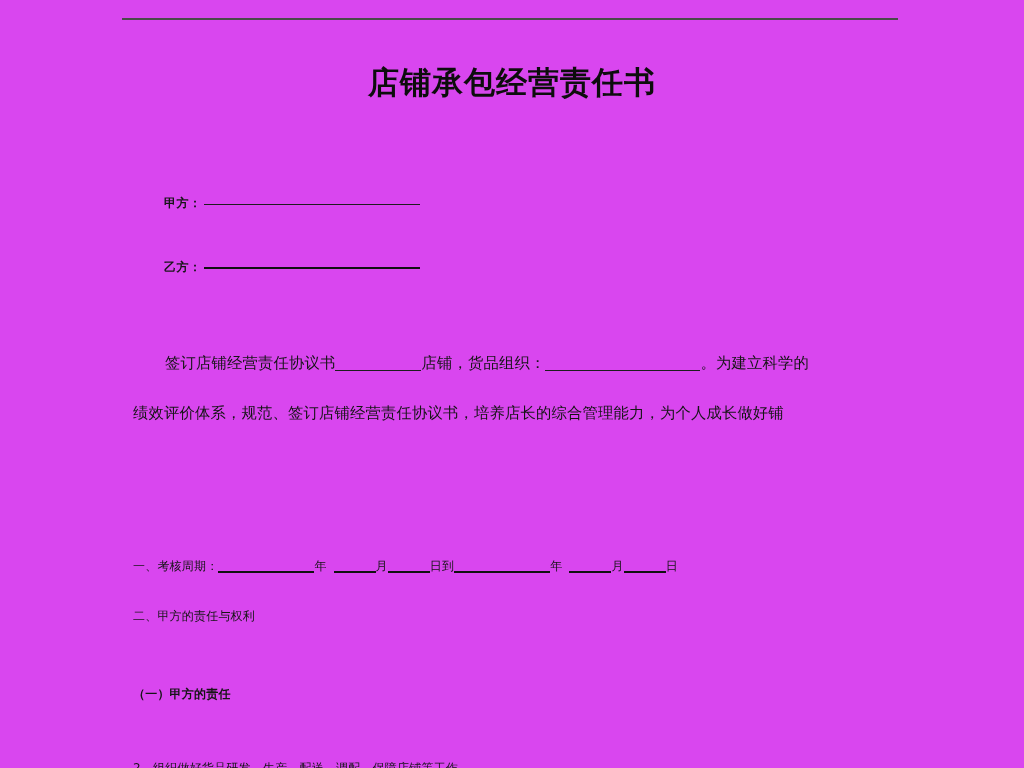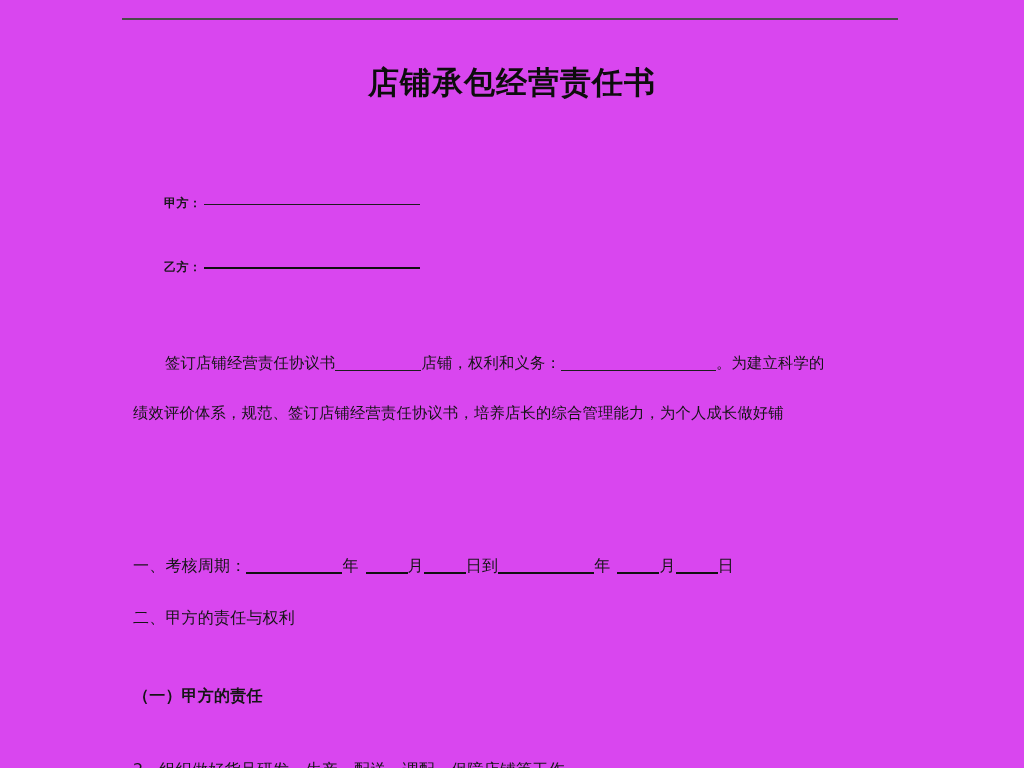--- a/index.html
+++ b/index.html
@@ -106,21 +106,21 @@
     vertical-align: -3px;
     height: 15px;
   }
   .blank-shop { width: 86px; }
   .blank-addr { width: 155px; }
 
   
   .section {
     position: absolute;
     left: 133px;
-    font-size: 16px;
+    font-size: 12px;
     letter-spacing: 0.2px;
     white-space: nowrap;
     color: #151515;
   }
   .sec-period { top: 556px; }
   .sec-two    { top: 608px; }
   .sec-sub    { top: 659px; font-weight: 700; margin-top: 27px; }
   .sec-item1  { top: 710px; }
   .sec-item2  { top: 760px; }
 
@@ -158,21 +158,21 @@
 
     <div class="party-row">
       <span class="party-label">乙方：</span>
       <span class="party-blank rule-thick"></span>
     </div>
 
   </div>
 
   <div class="body-para">
 
-    <div class="body-line indent"><span>签订店铺经营责任协议书</span><span class="inline-blank blank-shop"></span><span>店铺，权利和义务：</span><span class="inline-blank blank-addr"></span><span>。为建立科学的</span></div>
+    <div class="body-line indent"><span>签订店铺经营责任协议书</span><span class="inline-blank blank-shop"></span><span>店铺，货品组织：</span><span class="inline-blank blank-addr"></span><span>。为建立科学的</span></div>
 
     <div class="body-line">绩效评价体系，规范、签订店铺经营责任协议书，培养店长的综合管理能力，为个人成长做好铺</div>
 
 
 
   </div>
 
   <div class="section sec-period"><span>一、考核周期：</span><span class="date-blank db-year"></span><span>年</span><span class="gap-sm"></span><span class="date-blank db-md"></span><span>月</span><span class="date-blank db-md"></span><span>日</span><span>到</span><span class="date-blank db-year"></span><span>年</span><span class="gap-sm"></span><span class="date-blank db-md"></span><span>月</span><span class="date-blank db-md"></span><span>日</span></div>
 
   <div class="section sec-two">二、甲方的责任与权利</div>

